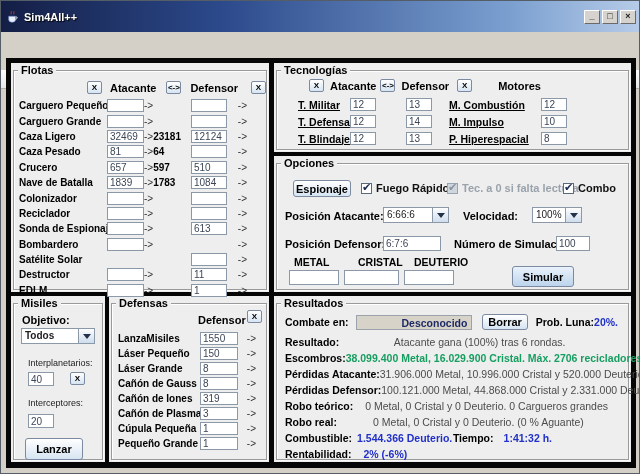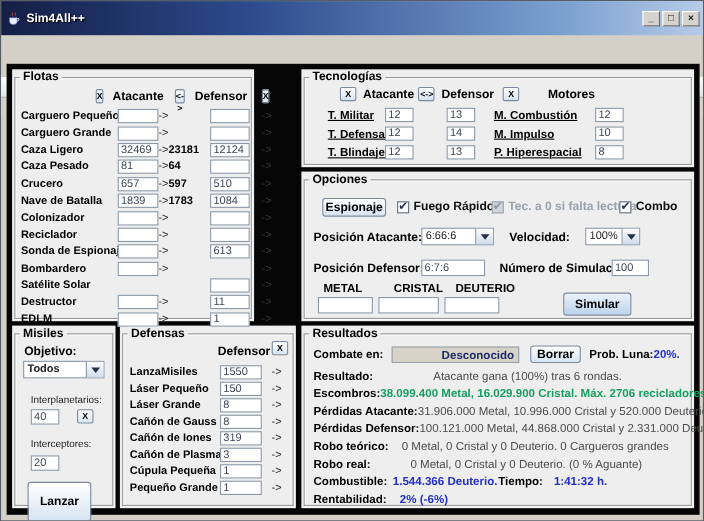--- a/index.html
+++ b/index.html
@@ -95,21 +95,21 @@
     <span class="menu-item">Ayuda</span>
   </div>
 
   <div class="tabstrip">
     <span class="tab sel">Simulador</span>
     <span class="tab unsel">Notas</span>
   </div>
 
   <div class="content">
 
-    <div class="panel" style="left:5px;top:5px;width:220px;height:229px;">
+    <div class="panel" style="left:5px;top:5px;width:258px;height:229px;">
       <span class="ptitle">Flotas</span>
       <div class="pborder"></div>
       <div class="pbody">
         <div class="fhead">
           <button class="btn sbtn" style="margin-left:68px;">X</button>
           <span style="margin-left:8px;">Atacante</span>
           <button class="btn sbtn" style="margin-left:10px;">&lt;-&gt;</button>
           <span style="margin-left:9px;">Defensor</span>
           <button class="btn sbtn" style="margin-left:13px;">X</button>
         </div>
@@ -307,21 +307,21 @@
             <span class="combo-text" style="font-weight:bold;">Todos</span>
             <span class="combo-arrow">
               <span class="tri"></span>
             </span>
           </span>
         <span class="small abs" style="left:14px;top:54px;">Interplanetarios:</span>
         <input class="tf abs" style="left: 14px; top: 68px; width: 26px; height: 14px;" value="40">
         <button class="btn sbtn abs" style="left:56px;top:68px;">X</button>
         <span class="small abs" style="left:14px;top:94px;">Interceptores:</span>
         <input class="tf abs" style="left: 14px; top: 110px; width: 26px; height: 14px;" value="20">
-        <button class="btn abs" style="left:11px;top:134px;width:58px;height:36px;">Lanzar</button>
+        <button class="btn abs" style="left:11px;top:134px;width:58px;height:22px;">Lanzar</button>
       </div>
     </div>
 
     <div class="panel" style="left:103px;top:238px;width:160px;height:166px;">
       <span class="ptitle">Defensas</span>
       <div class="pborder"></div>
       <div class="pbody">
         <span class="abs" style="left:86px;top:10px;font-weight:bold;">Defensor</span>
         <button class="btn sbtn abs" style="left:135px;top:6px;">X</button>
         <div style="position:absolute;left:0;top:27px;right:0;">

